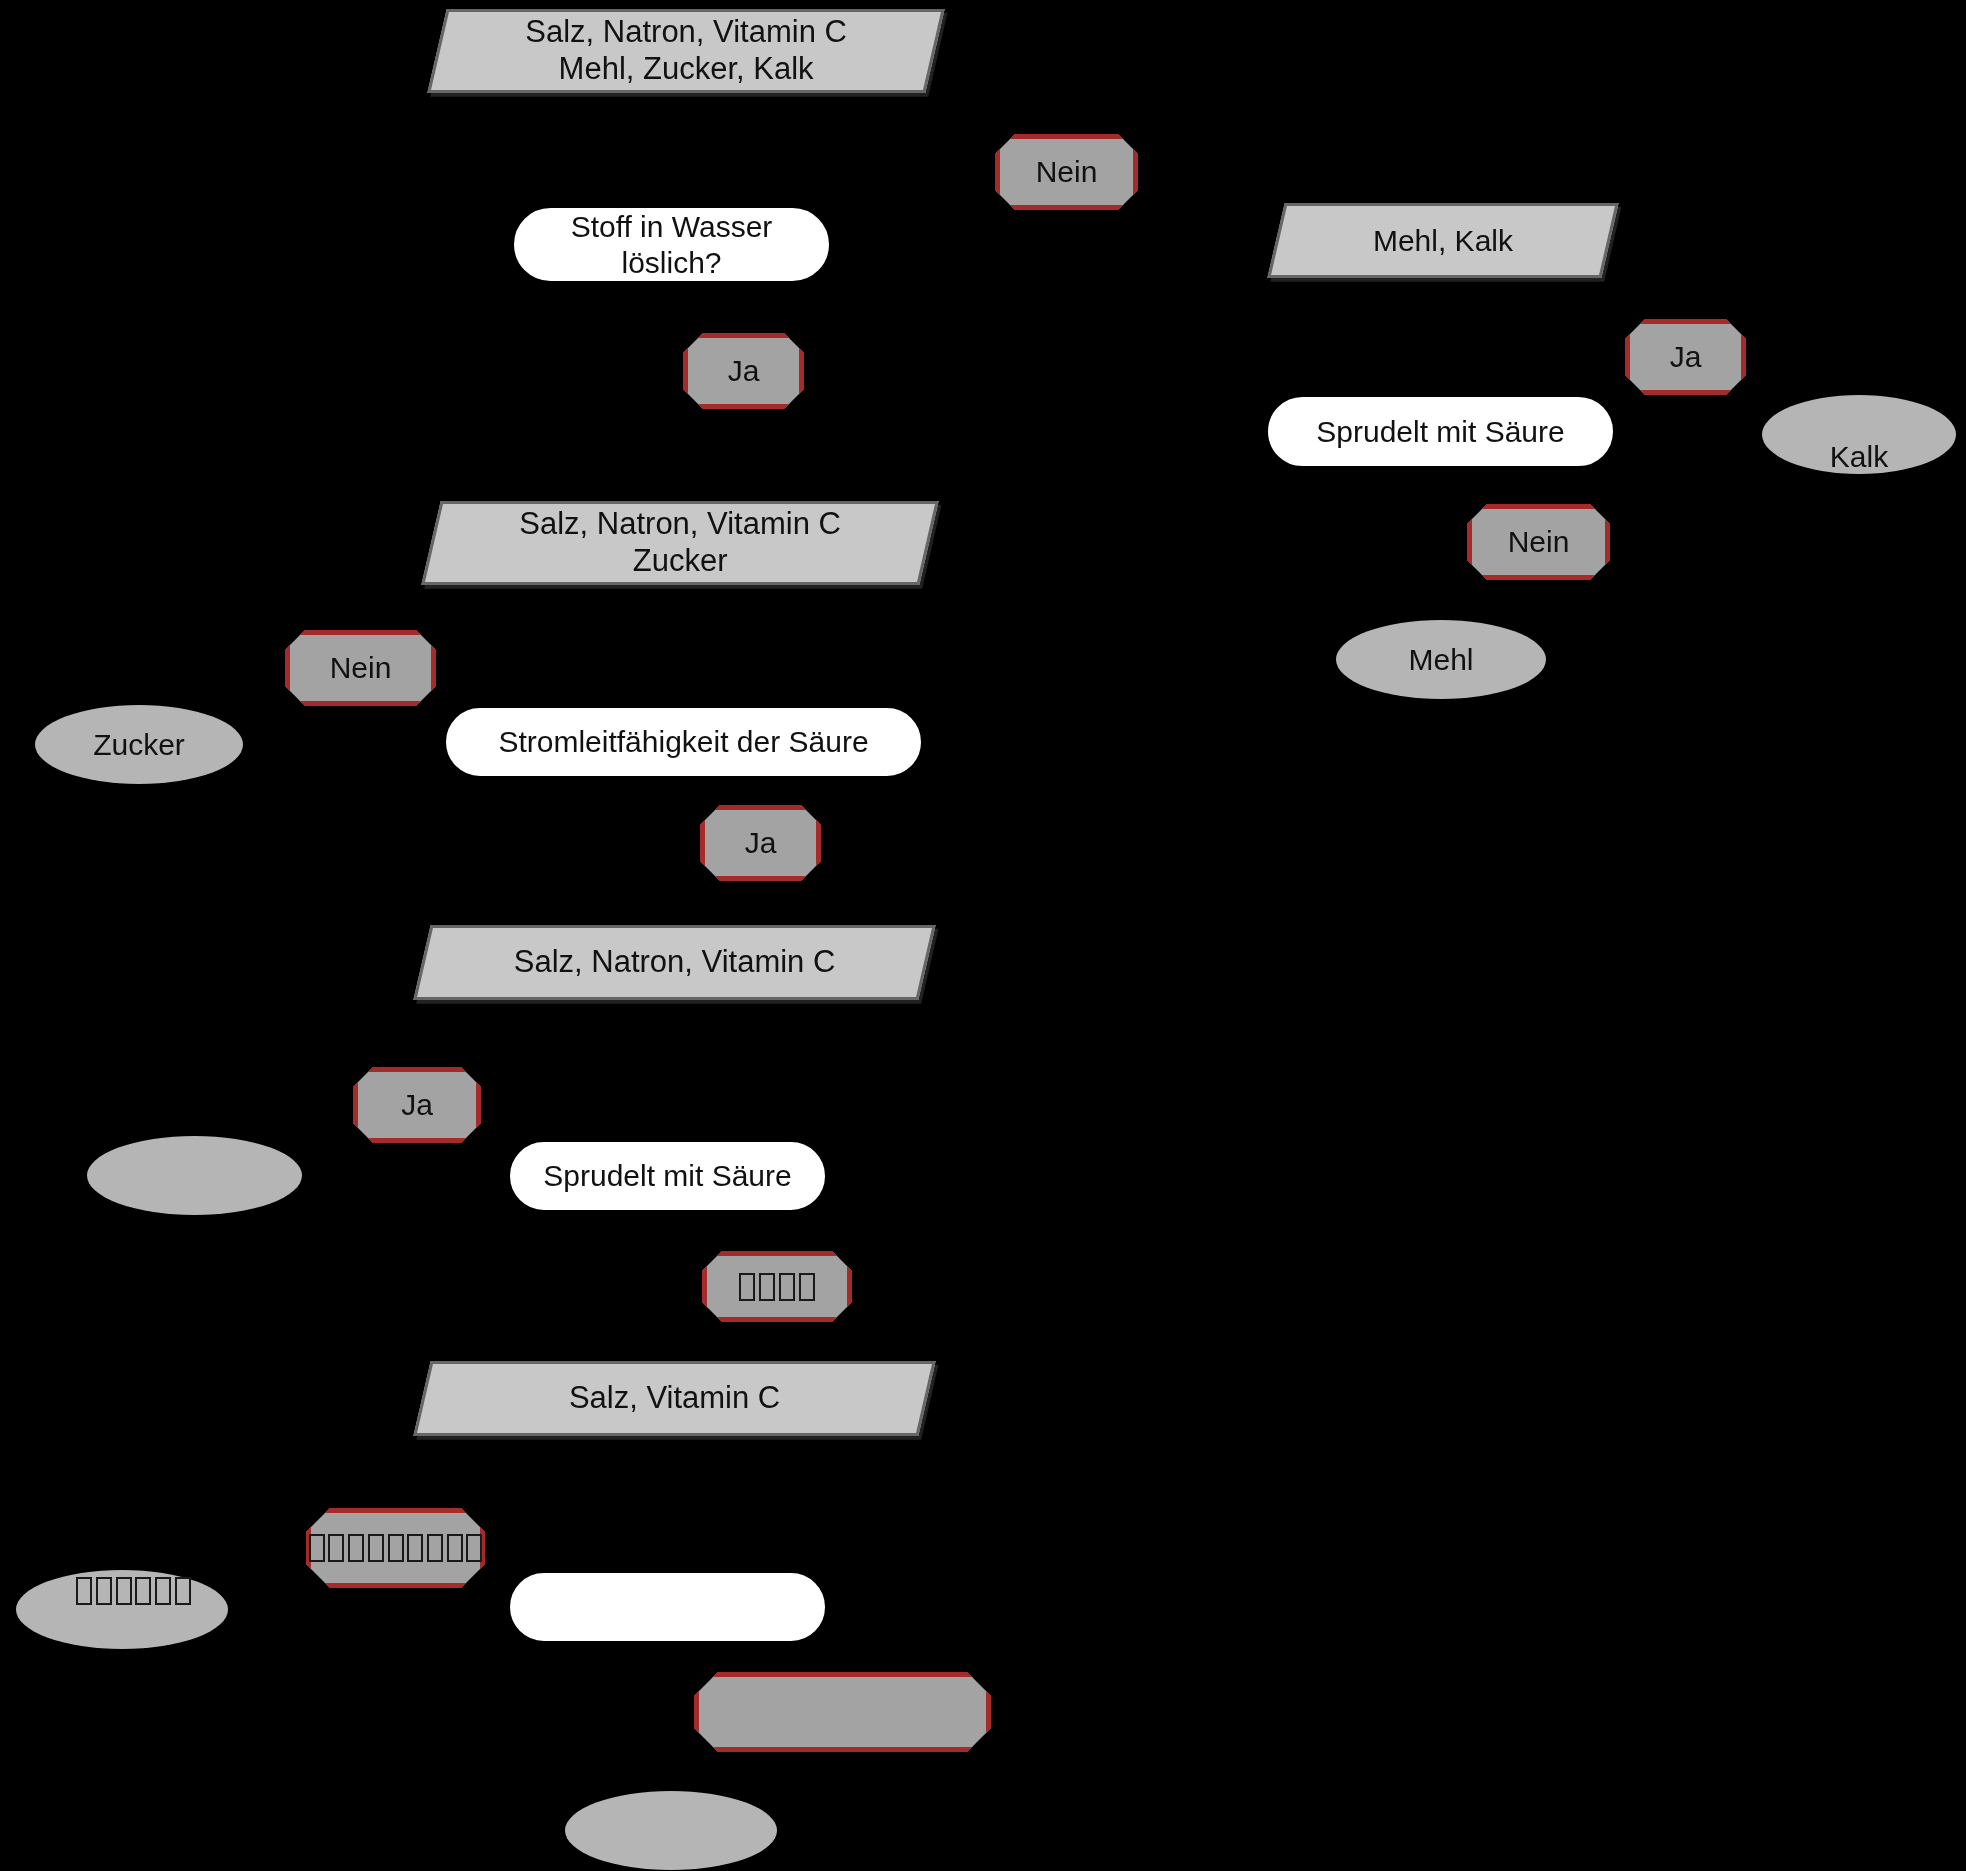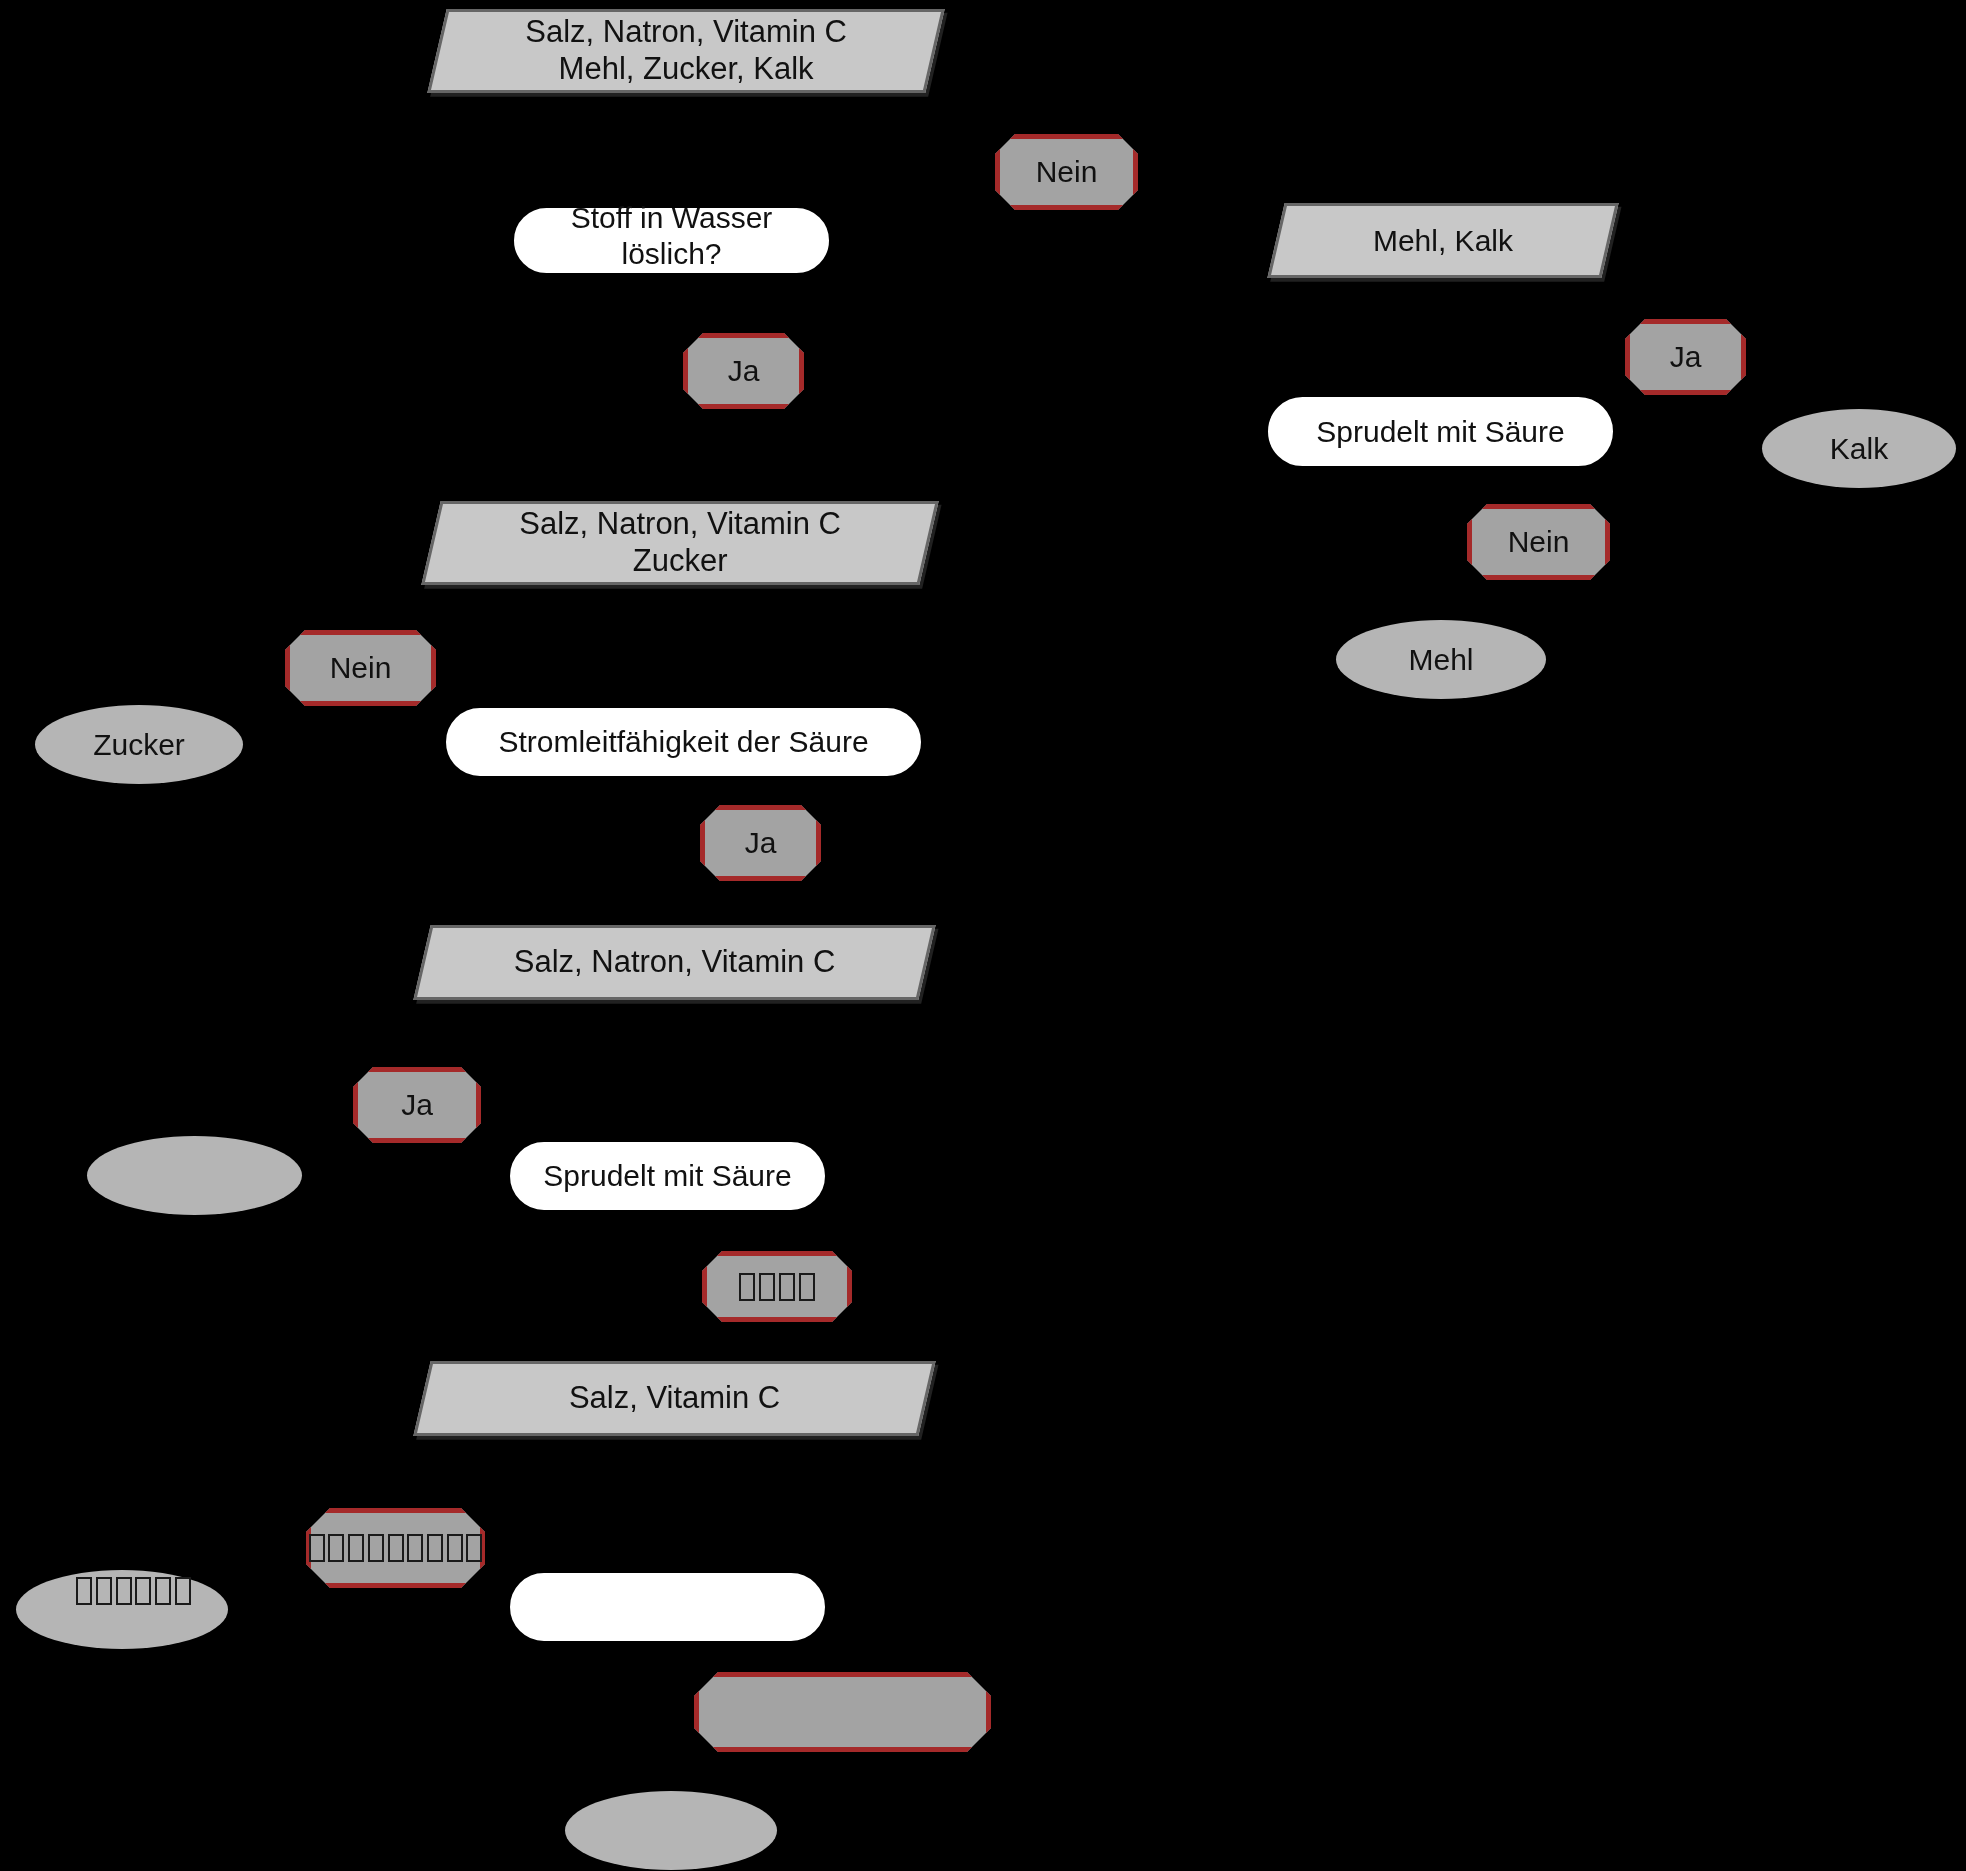--- a/index.html
+++ b/index.html
@@ -100,21 +100,21 @@
 </head>
 <body>
 
 <div id="stage">
 
   <div class="node para fs34" style="left:437px;top:9.1px;width:498px;height:84px;">
     <span class="lbl">Salz, Natron, Vitamin C
 Mehl, Zucker, Kalk</span>
   </div>
 
-  <div class="node decision fs33" style="left:514px;top:208px;width:315px;height:65px;align-items:flex-end;">
+  <div class="node decision fs33" style="left:514px;top:208px;width:315px;height:73px;">
     <span>Stoff in Wasser
 löslich?</span>
   </div>
 
   <div class="node oct fs33" style="left:995px;top:134px;width:143px;height:76px;">
     <span>Nein</span>
   </div>
 
   <div class="node oct fs33" style="left:683px;top:333px;width:121px;height:76px;">
     <span>Ja</span>
@@ -125,21 +125,21 @@
   </div>
 
   <div class="node decision fs33" style="left:1268px;top:397px;width:345px;height:69px;">
     <span>Sprudelt mit Säure</span>
   </div>
 
   <div class="node oct fs33" style="left:1625px;top:319px;width:121px;height:76px;">
     <span>Ja</span>
   </div>
 
-  <div class="node ellipse fs33" style="left:1762px;top:409px;width:194px;height:79px;">
+  <div class="node ellipse fs33" style="left:1762px;top:395px;width:194px;height:79px;align-items:flex-end;">
     <span>Kalk</span>
   </div>
 
   <div class="node oct fs33" style="left:1467px;top:504px;width:143px;height:76px;">
     <span>Nein</span>
   </div>
 
   <div class="node ellipse fs33" style="left:1336px;top:620px;width:210px;height:79px;text-align:right;">
     <span>Mehl</span>
   </div>

